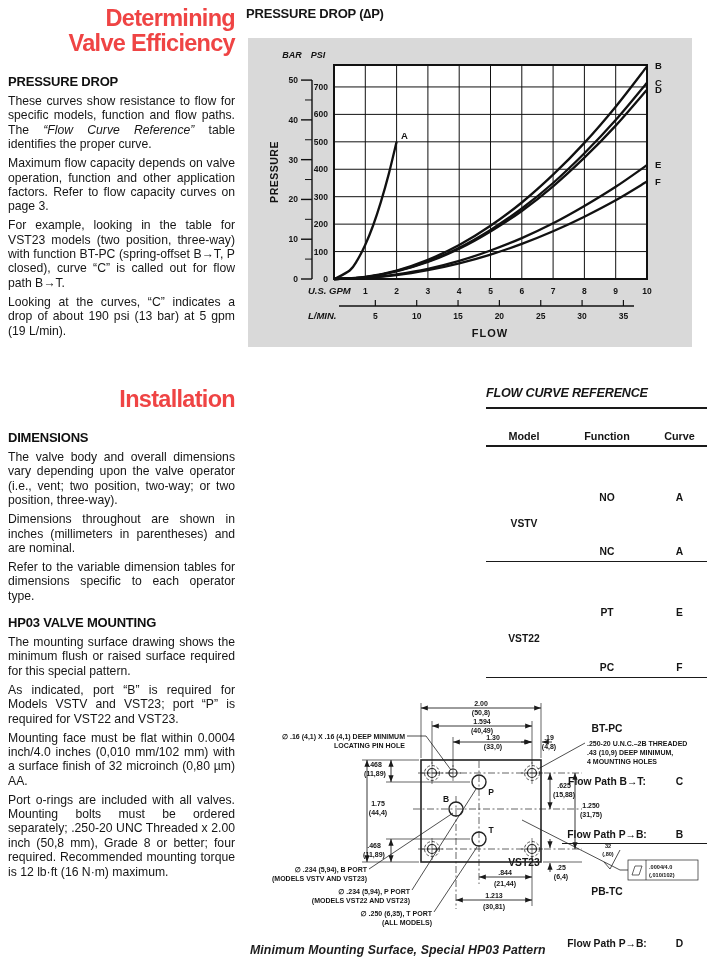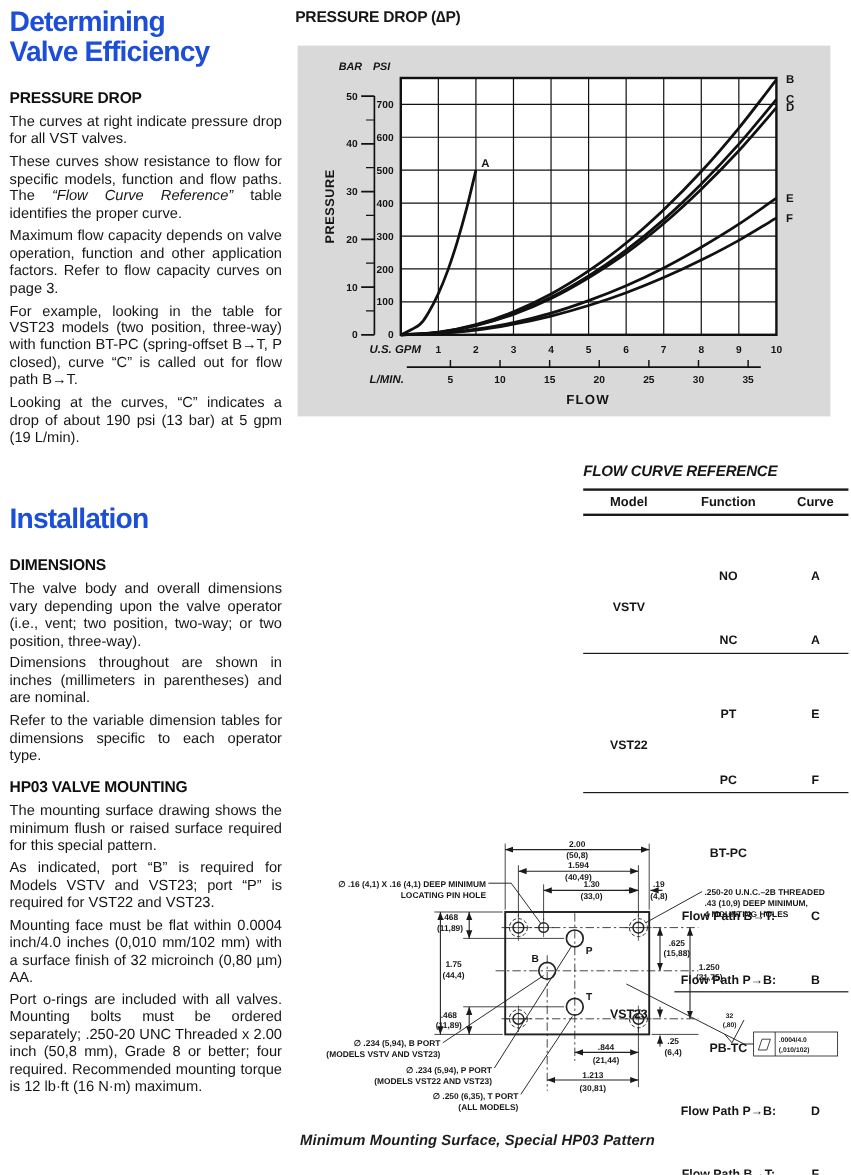--- a/index.html
+++ b/index.html
@@ -6,21 +6,21 @@
   html,body { margin:0; padding:0; }
   body {
     width:709px; height:979px; position:relative; overflow:hidden;
     background:#ffffff; color:#161616;
     font-family:"Liberation Sans", sans-serif;
   }
   
   .leftcol { position:absolute; left:8px; top:6px; width:227px; }
   .h1 {
     font-size:23.5px; line-height:25px; font-weight:800; letter-spacing:-0.7px;
-    color:#1d4ed8; margin:0 0 18px 0;
+    color:#ef4444; margin:0 0 18px 0;text-align:right;
   }
   .h1.second { margin-top:49px; }
   .h2 {
     font-size:13px; font-weight:800; letter-spacing:-0.2px;
     margin:12px 0 5px 0; color:#101010;
   }
   .leftcol p {
     font-size:12.2px; line-height:14.4px; text-align:justify;
     margin:0 0 4.5px 0;
   }
@@ -28,21 +28,21 @@
   .chart-title { position:absolute; left:246px; top:6px; font-size:13px; font-weight:800; letter-spacing:-0.2px; }
   .chart-box { position:absolute; left:248px; top:38px; width:444px; height:309px; background:#d9d9d9; }
   #chart-svg text { fill:#141414; }
   
   .ref-wrap { position:absolute; left:486px; top:386px; width:221px; }
   .ref-title { font-size:12.6px; font-weight:800; letter-spacing:-0.2px; margin:0 0 7px 0;font-style:italic; }
   .ref-table {
     border-top:2.2px solid #1a1a1a; border-bottom:2.2px solid #1a1a1a;
     font-weight:bold; font-size:10.3px; color:#151515;
   }
-  .rt-head { display:grid; grid-template-columns:76px 90px 55px; padding:4px 0 3px 0;
+  .rt-head { display:grid; grid-template-columns:76px 90px 55px; padding:21px 0 3px 0;
     border-bottom:2px solid #1a1a1a; font-size:10.8px; }
   .rt-h { text-align:center; }
   .rt-group { display:grid; grid-template-columns:76px 1fr; align-items:center;
     padding:3px 0; border-bottom:1.6px solid #1a1a1a; }
   .rt-group.last { border-bottom:none; }
   .rt-model { text-align:center;margin-top:38px; }
   .rt-row { display:grid; grid-template-columns:1fr 55px; line-height:13.2px; }
   .rt-f, .rt-c { text-align:center;margin-top:41px; }
   .rt-sub { padding:1px 0 2px 0; }
   .rt-sub .rt-row { line-height:11.9px; }
@@ -69,21 +69,20 @@
 </style>
 </head>
 <body>
 
 <div class="leftcol">
   <div class="h1">
     <div>Determining</div>
     <div>Valve Efficiency</div>
   </div>
   <div class="h2">PRESSURE DROP</div>
-  <p>The curves at right indicate pressure drop for all VST valves.</p>
   <p><span>These curves show resistance to flow for specific models, function and flow paths. The </span><i>“Flow Curve Reference”</i><span> table identifies the proper curve.</span></p>
   <p>Maximum flow capacity depends on valve operation, function and other application factors. Refer to flow capacity curves on page 3.</p>
   <p>For example, looking in the table for VST23 models (two position, three-way) with function BT-PC (spring-offset B→T, P closed), curve “C” is called out for flow path B→T.</p>
   <p>Looking at the curves, “C” indicates a drop of about 190 psi (13 bar) at 5 gpm (19 L/min).</p>
 
   <div class="h1 second">
     <div>Installation</div>
   </div>
   <div class="h2">DIMENSIONS</div>
   <p>The valve body and overall dimensions vary depending upon the valve operator (i.e., vent; two position, two-way; or two position, three-way).</p>

